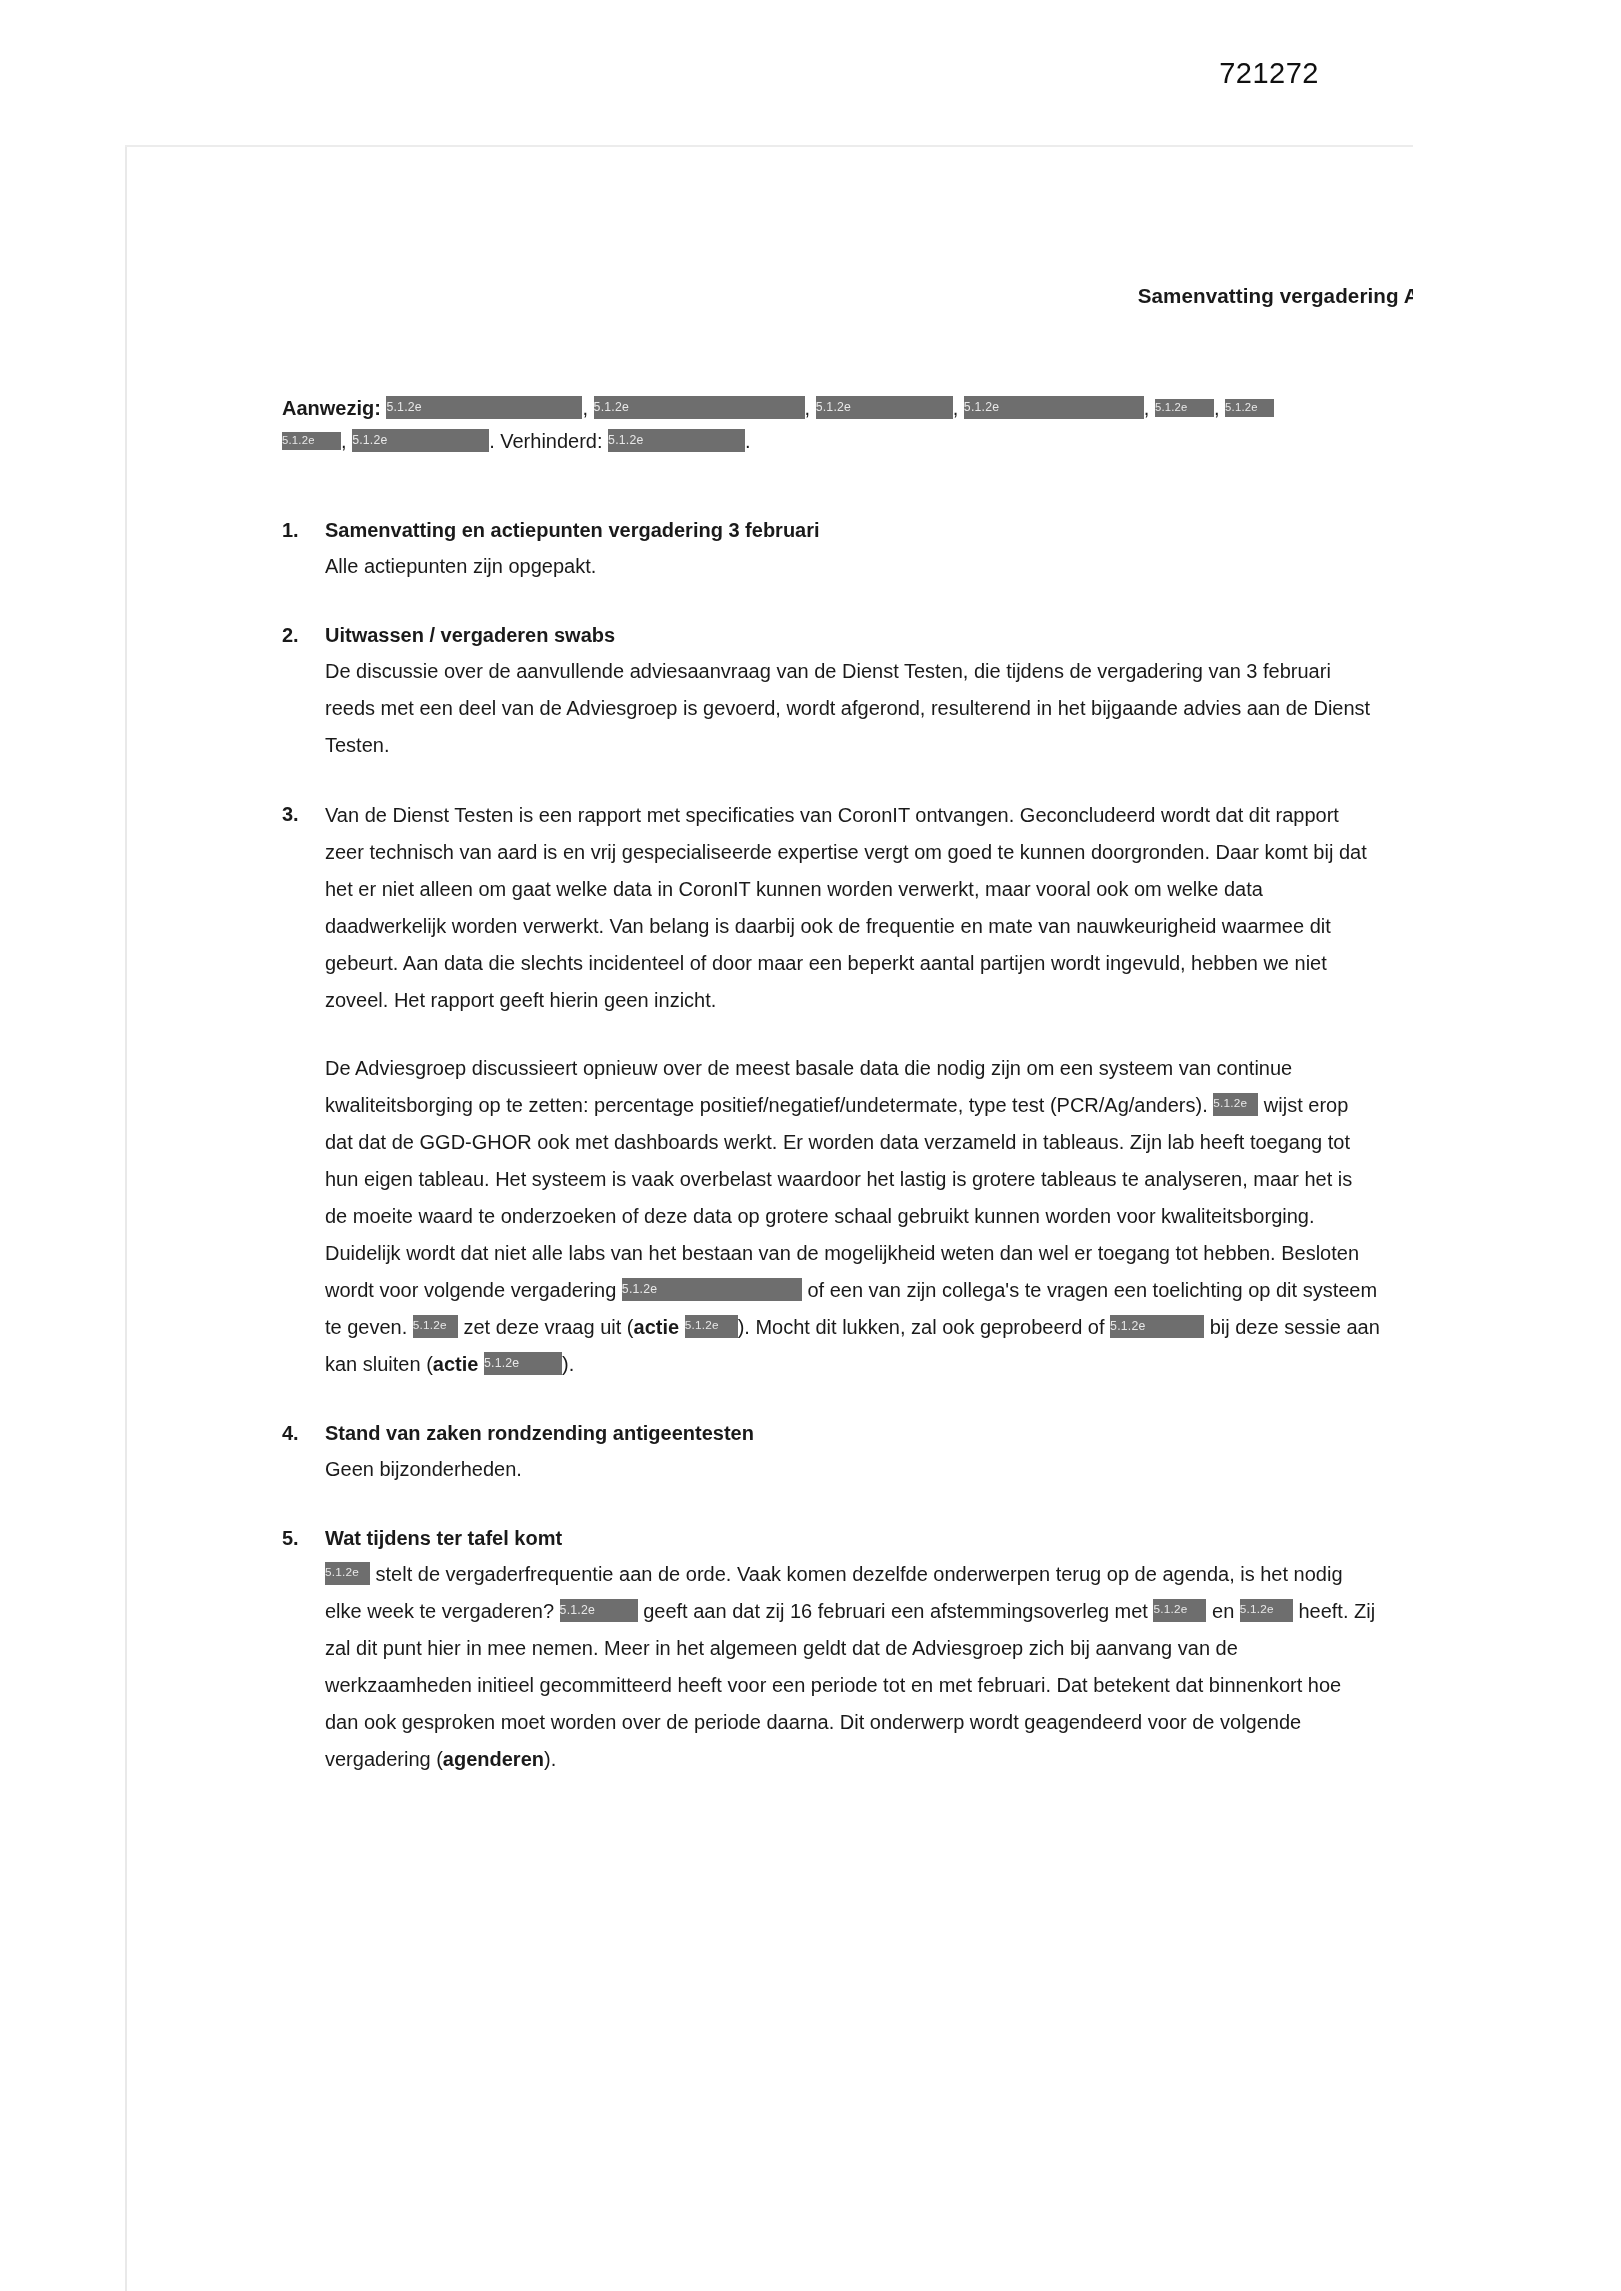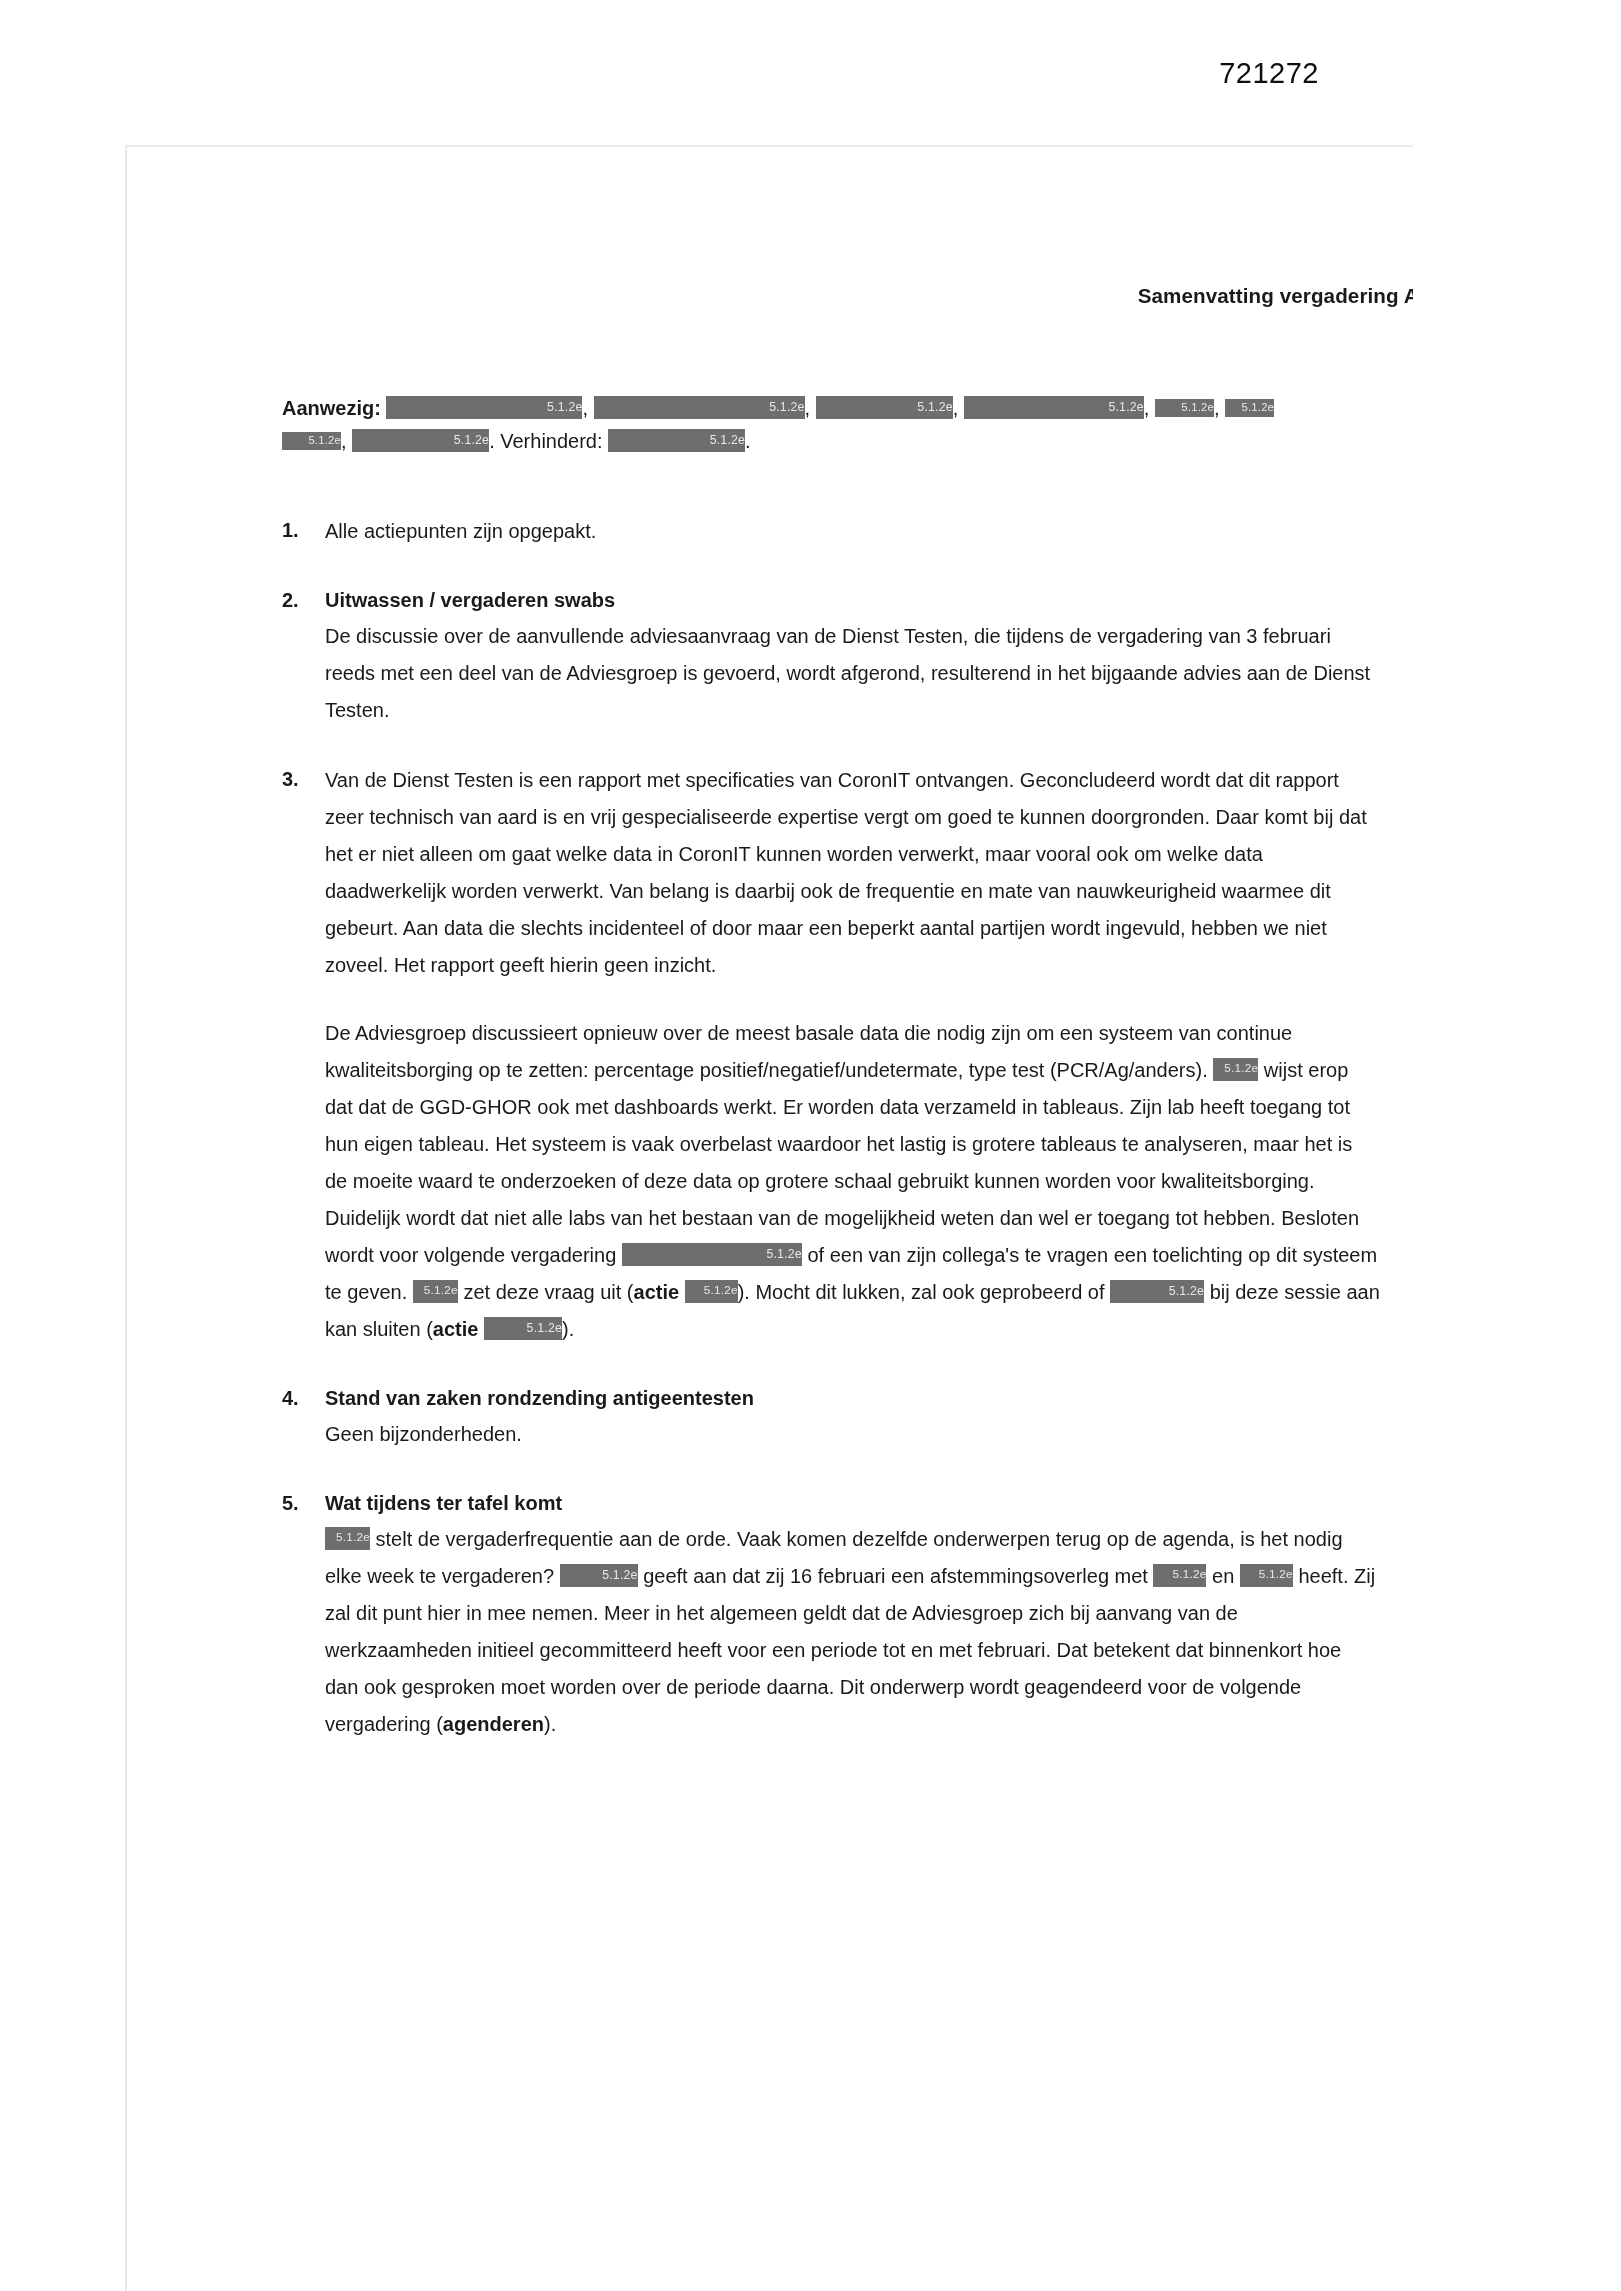--- a/index.html
+++ b/index.html
@@ -75,21 +75,21 @@
     line-height: 33px;
     margin-bottom: 0;
   }
   .attend-block .lbl { font-weight: bold; }
 
   
   .redact {
     display: inline-block;
     background: #6e6e6e;
     color: #e8e8e8;
-    text-align: right;
+    text-align: left;
     vertical-align: middle;
     font-size: 12.3px;
     line-height: 1;
     padding: 4.9px 0 5.9px 0;
     letter-spacing: 0.2px;
     overflow: hidden;
     white-space: nowrap;
     position: relative;
     top: -2px;
   }
@@ -151,20 +151,21 @@
     <span class="line2">10 februari 2021</span>
   </div>
 
   <div class="content">
 
     <div class="attend-block"><span class="lbl">Aanwezig:</span> <span class="redact w-xl">5.1.2e</span><span>,</span> <span class="redact w-wide">5.1.2e</span><span>,</span> <span class="redact w-md">5.1.2e</span><span>,</span> <span class="redact w-lg">5.1.2e</span><span>,</span> <span class="redact w-xs short">5.1.2e</span><span>,</span> <span class="redact w-tiny short">5.1.2e</span><br><span class="redact w-xs short">5.1.2e</span><span>,</span> <span class="redact w-md">5.1.2e</span><span>. Verhinderd:</span> <span class="redact w-md">5.1.2e</span><span>.</span></div>
 
     <div class="section first">
       <div class="sec-num">1.</div>
       <div class="sec-body">
+        <div class="sec-head">Samenvatting en actiepunten vergadering 3 februari</div>
         <p class="para">Alle actiepunten zijn opgepakt.</p>
       </div>
     </div>
 
     <div class="section">
       <div class="sec-num">2.</div>
       <div class="sec-body">
         <div class="sec-head">Uitwassen / vergaderen swabs</div>
         <p class="para">De discussie over de aanvullende adviesaanvraag van de Dienst Testen, die tijdens de vergadering van 3 februari reeds met een deel van de Adviesgroep is gevoerd, wordt afgerond, resulterend in het bijgaande advies aan de Dienst Testen.</p>
       </div>

